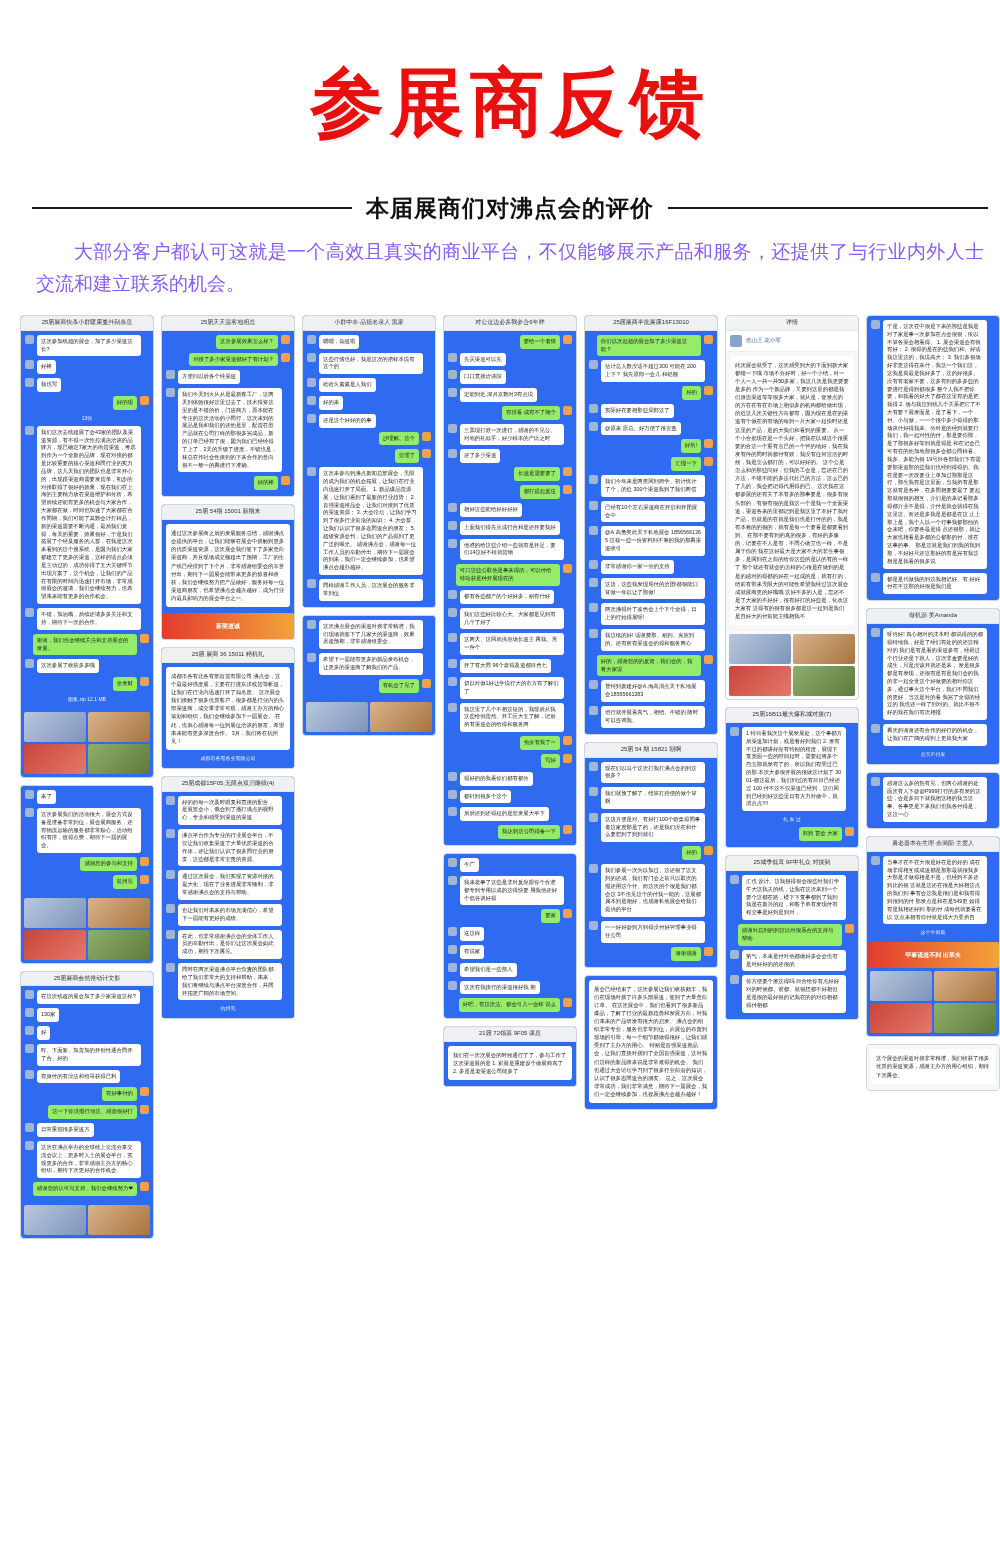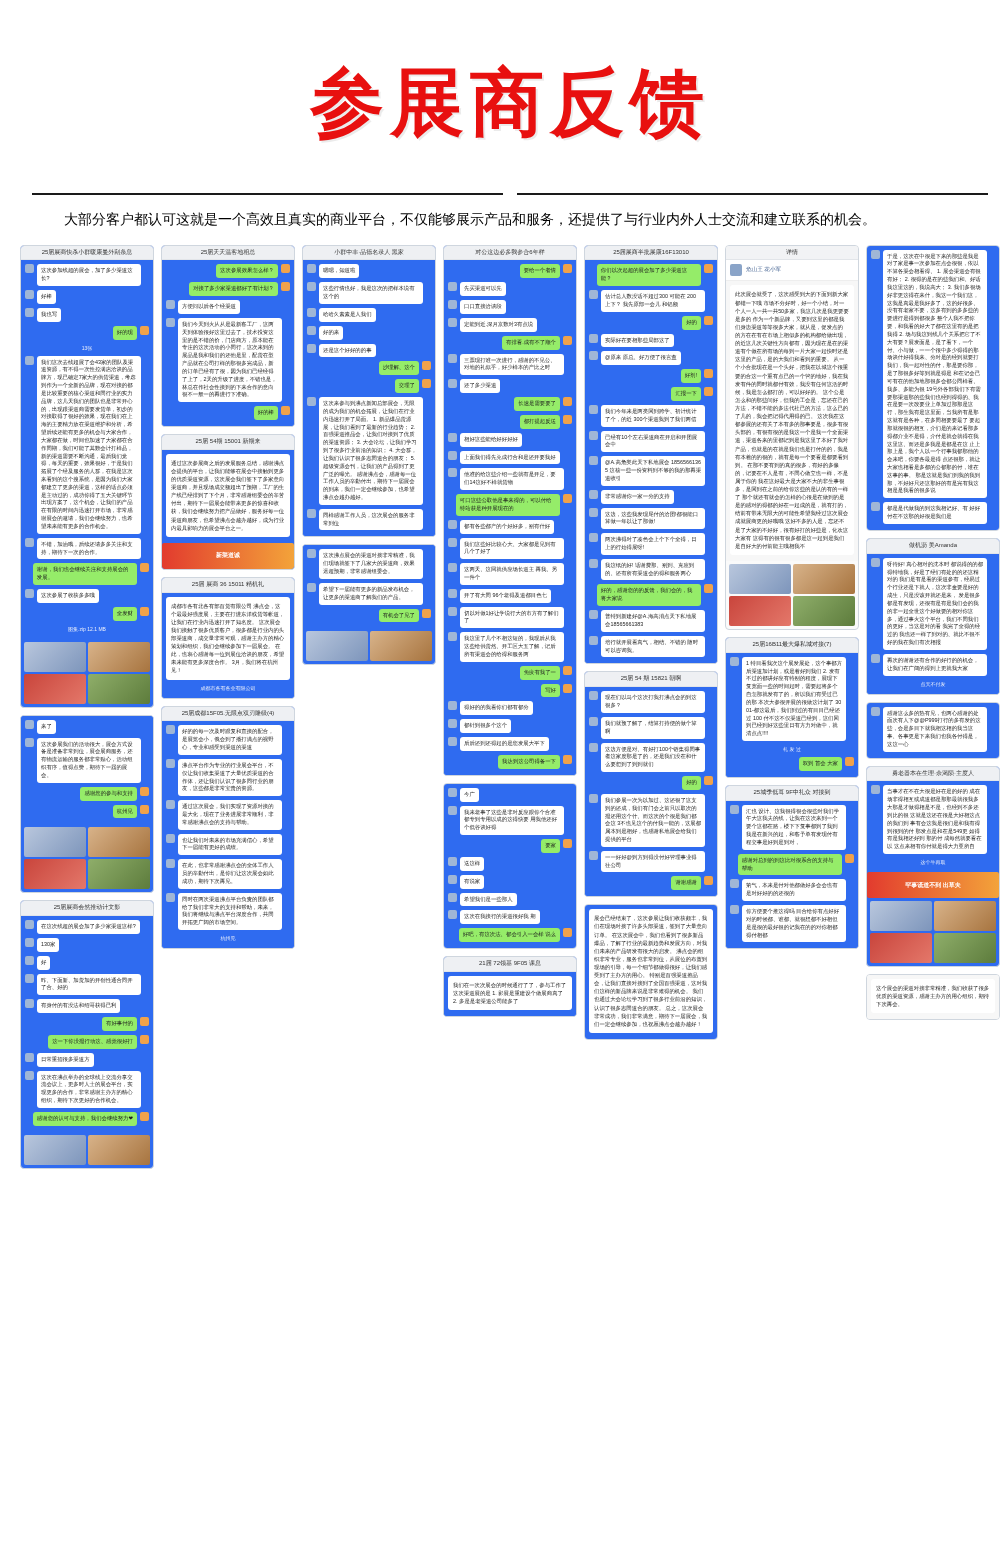--- a/index.html
+++ b/index.html
@@ -43,23 +43,23 @@
   }
   .subtitle {
     font-size: 23px;
     font-weight: bold;
     color: #111;
     white-space: nowrap;
     letter-spacing: 1px;
   }
   .intro {
     margin: 12px 26px 0 26px;
-    font-size: 14px;
+    font-size: 19px;
     line-height: 1.72;
-    color: #000000;
+    color: #8b5cf6;
     text-align: justify;
   }
   .intro p { margin: 0 0 2px 0; text-indent: 2em; }
 
   
   .collage {
     margin: 14px 10px 0 10px;
     display: grid;
     grid-template-columns: repeat(7, 1fr);
     gap: 7px;
@@ -171,20 +171,21 @@
 </style>
 </head>
 <body>
 
 <div class="page">
 
   <h1 class="title">参展商反馈</h1>
 
   <div class="subtitle-wrap">
     <span class="rule"></span>
+    <span class="subtitle">本届展商们对沸点会的评价</span>
     <span class="rule"></span>
   </div>
 
   <div class="intro">
     <p>大部分客户都认可这就是一个高效且真实的商业平台，不仅能够展示产品和服务，还提供了与行业内外人士交流和建立联系的机会。</p>
   </div>
 
   <div class="collage" id="collage">
       <div class="col">
         <div class="card chat">

